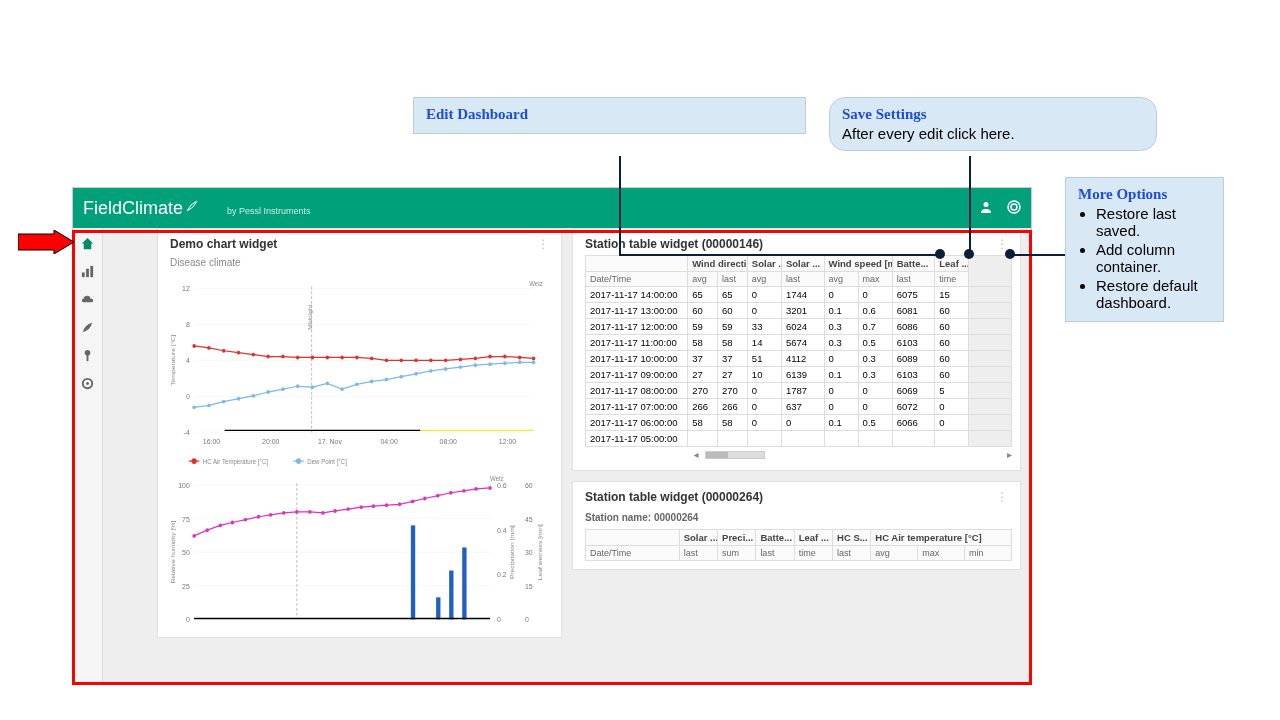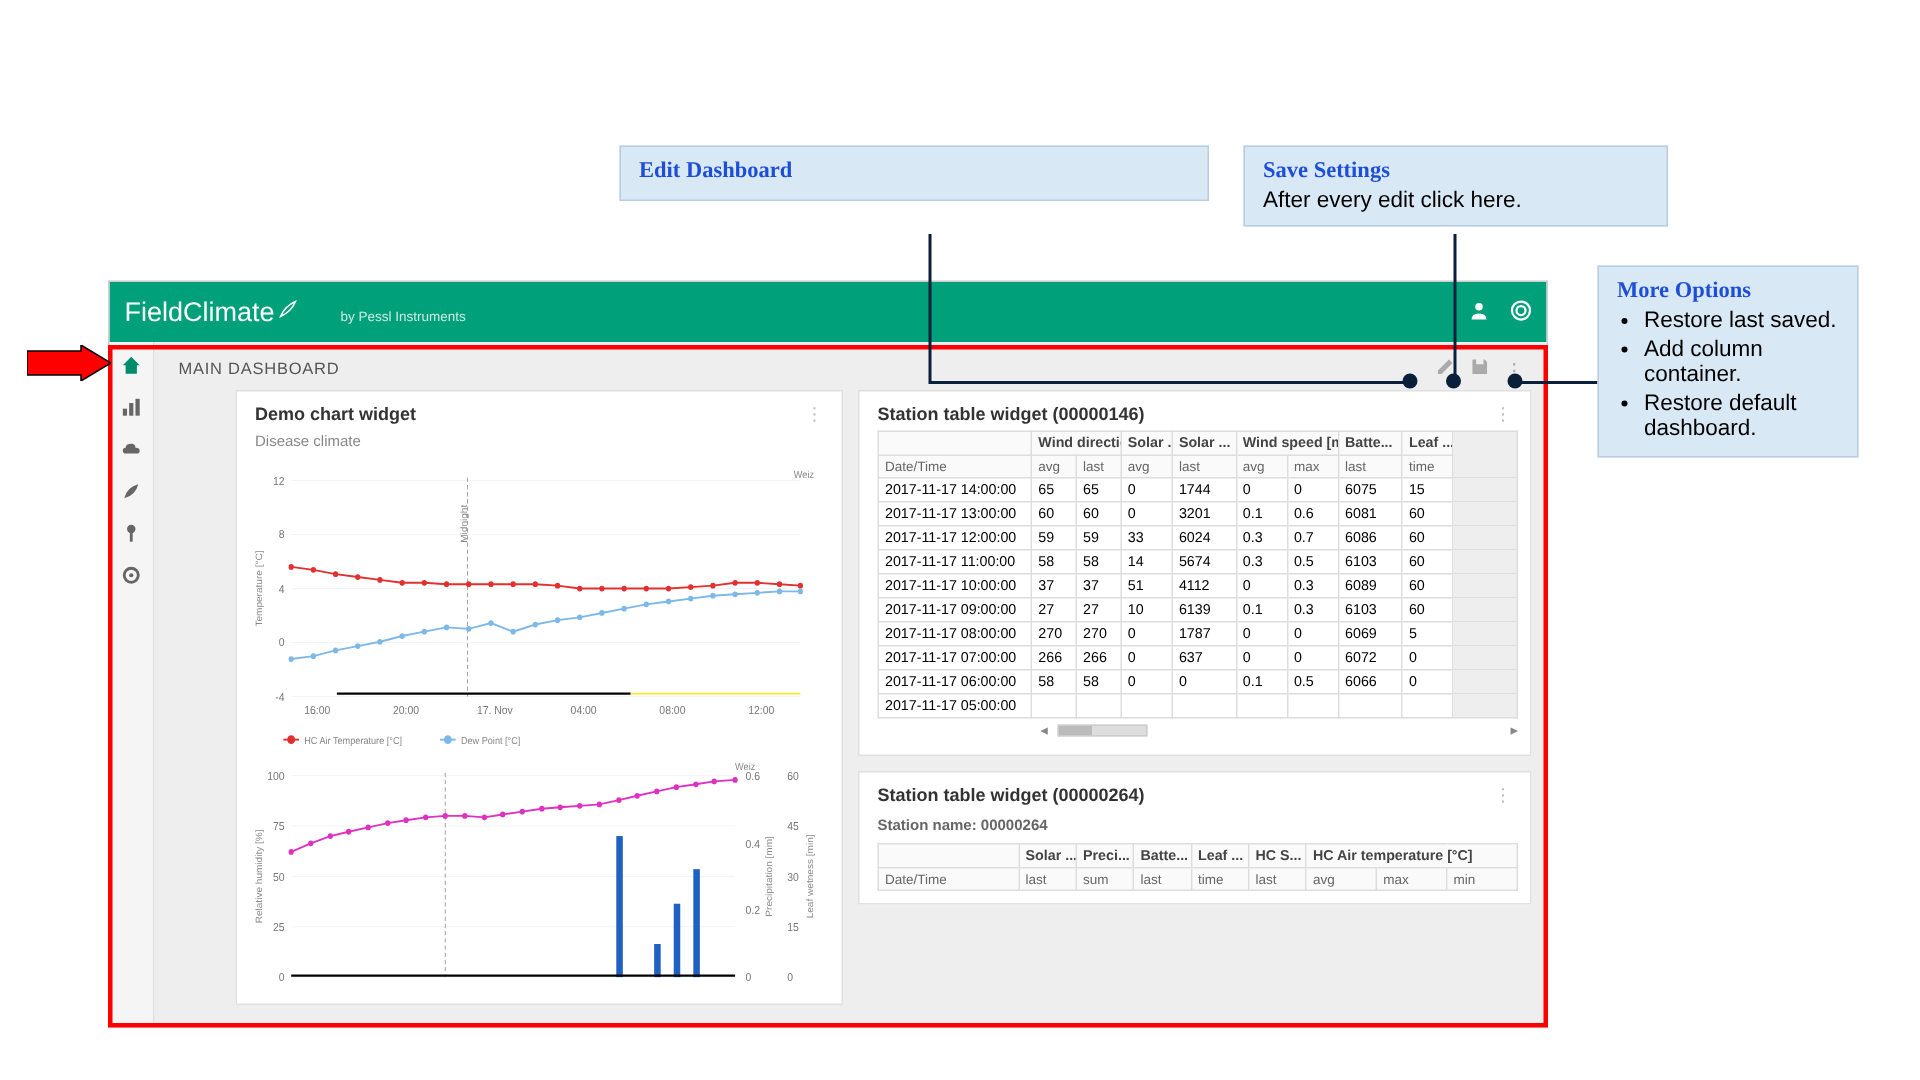--- a/index.html
+++ b/index.html
@@ -75,25 +75,25 @@
   .bar-blue { fill: #2060c0; }
   .black-line { stroke: #000; stroke-width: 1.5; }
   .yellow-line { stroke: #f7e830; stroke-width: 1.2; }
 </style>
 </head>
 <body>
 
 <div class="callout" style="left:413px; top:97px; width:393px;">
   <div class="callout-title">Edit Dashboard</div>
 </div>
-<div class="callout" style="left:829px; top:97px; width:283px;">
+<div class="callout" style="left:829px; top:97px; width:328px;border-radius:16px;">
   <div class="callout-title">Save Settings</div>
   <div class="callout-text">After every edit click here.</div>
 </div>
-<div class="callout" style="left:1065px; top:177px; width:174px;">
+<div class="callout" style="left:1065px; top:177px; width:159px;">
   <div class="callout-title">More Options</div>
   <ul>
     <li>Restore last saved.</li>
     <li>Add column container.</li>
     <li>Restore default dashboard.</li>
   </ul>
 </div>
 
 <div class="connector-v" style="left:619px; top:156px; height:98px;"></div>
 <div class="connector-h" style="left:619px; top:254px; width:321px;"></div>
@@ -164,32 +164,20 @@
           </svg>
         </div>
       <div class="sidebar-item" style="color:#666">
           <svg width="15" height="15" viewBox="0 0 16 16">
             <circle cx="8" cy="8" r="5" fill="none" stroke="#666" stroke-width="2"></circle>
             <circle cx="8" cy="8" r="1.5" fill="#666"></circle>
           </svg>
         </div>
     </div>
     <div class="main">
-      <div class="dash-head">
-        <div class="dash-title">MAIN DASHBOARD</div>
-        <div class="dash-actions">
-          <span class="act"><svg width="13" height="13" viewBox="0 0 16 16">
-                <path d="M2 14 L2 11 L11 2 L14 5 L5 14 Z" fill="#aaa"></path>
-              </svg></span>
-          <span class="act"><svg width="13" height="13" viewBox="0 0 16 16">
-                <path d="M2 2 L12 2 L14 4 L14 14 L2 14 Z M5 2 L5 6 L11 6 L11 2 M4 9 L12 9 L12 14 L4 14 Z" fill="#aaa"></path>
-              </svg></span>
-          <span class="act" style="letter-spacing:-1px;">⋮</span>
-        </div>
-      </div>
 
       <div class="widgets">
 
         <div class="col">
           <div class="widget chart-widget">
             <div class="whead">
               <span>Demo chart widget</span>
               <span class="dots">⋮</span>
             </div>
             <div class="wsub">Disease climate</div>

